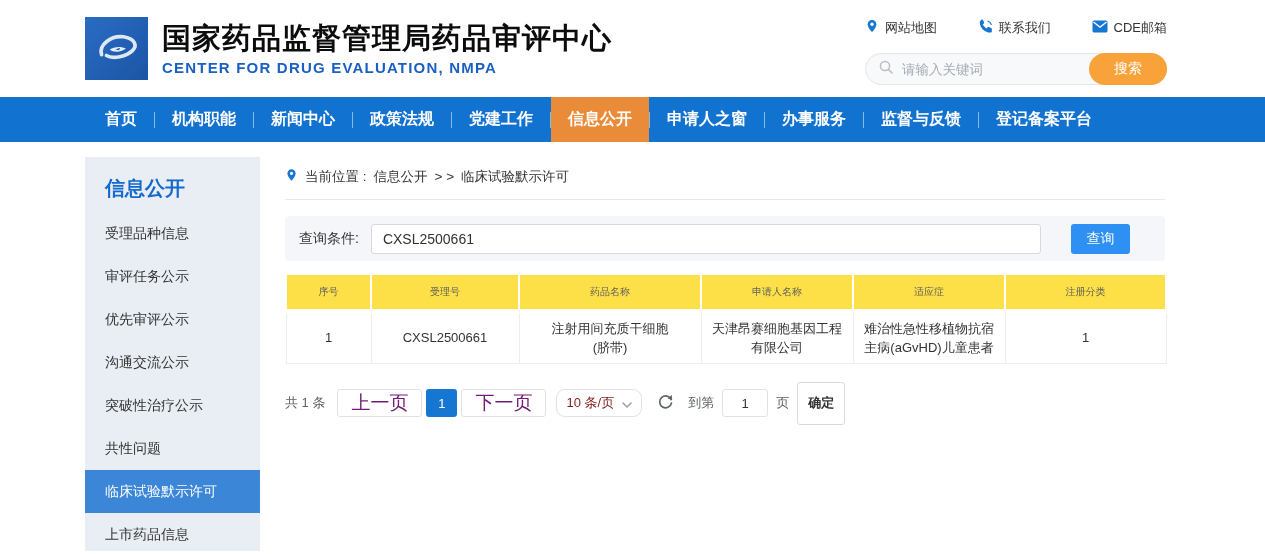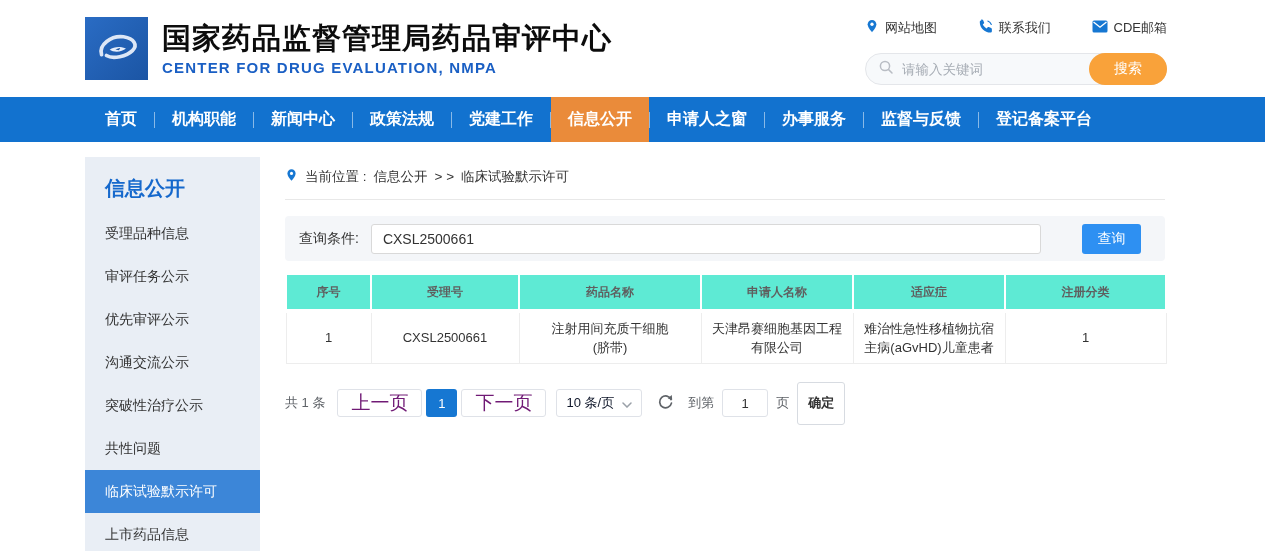--- a/index.html
+++ b/index.html
@@ -47,41 +47,41 @@
 
   .breadcrumb { display:flex; align-items:center; gap:7px; font-size:13.5px; color:#333;
     padding:10px 0 13px 0; border-bottom:1px solid #e8e8e8; }
   .crumb-link { cursor:pointer; }
 
   .query-panel { margin-top:16px; background:#f4f6f9; border-radius:4px; height:45px;
     display:flex; align-items:center; padding:0 12px; }
   .query-label { font-size:14px; color:#333; margin-left:2px; margin-right:12px; white-space:nowrap; }
   .query-input { width:670px; height:30px; border:1px solid #d9d9d9; border-radius:3px;
     padding:0 11px; font-size:14px; color:#333; background:#fff; outline:none; font-family:inherit; }
-  .query-btn { margin-left:41px; width:59px; height:30px; background:#2e90f2; color:#fff;
+  .query-btn { margin-left:30px; width:59px; height:30px; background:#2e90f2; color:#fff;
     border:none; border-radius:3px; font-size:14px; cursor:pointer; font-family:inherit; }
 
   table.results { margin-top:14px; width:880px; border-collapse:collapse; table-layout:fixed; }
-  th { background:#5eead4; height:36px; font-weight:bold; font-size:12px; color:#5f5f5f;
+  th { background:#fde047; height:36px; font-weight:normal; font-size:10px; color:#5f5f5f;
     border:2px solid #fff; border-top:none; border-bottom:4px solid #fff; }
   td { border:1px solid #ededed; height:52px; text-align:center; font-size:13px; color:#333;
     line-height:19px; vertical-align:middle; }
   .cell-inner { display:inline-block; }
   td:nth-child(3) .cell-inner { max-width:122px; }
   td:nth-child(4) .cell-inner { max-width:133px; }
   td:nth-child(5) .cell-inner { max-width:133px; }
 
   .pagination { margin-top:18px; display:flex; align-items:center; font-size:13px; color:#5f6368; }
   .pg-total { margin-right:8px; white-space:nowrap; }
   .pg-btn { height:28px; padding:0 13px; border:1px solid #dfe2e8; background:#fff; border-radius:3px;
     font-size:19px; color:#701a75; margin-left:4px; cursor:default; font-family:inherit; }
   .pg-num { height:28px; min-width:31px; padding:0 6px; border:none; background:#1677d2; color:#fff;
     border-radius:3px; font-size:13px; margin-left:4px; cursor:pointer; font-family:inherit; }
-  .pg-size { height:28px; border:1px solid #dfe2e8; border-radius:3px; margin-left:10px;
-    display:flex; align-items:center; gap:8px; padding:0 9px; color:#0f172a; cursor:pointer; background:#fff; }
+  .pg-size { height:28px; border:1px solid #dfe2e8; border-radius:9px; margin-left:10px;
+    display:flex; align-items:center; gap:8px; padding:0 9px; color:#7f1d1d; cursor:pointer; background:#fff; }
   .pg-refresh { margin-left:15px; border:none; background:transparent; cursor:pointer;
     display:flex; align-items:center; }
   .pg-goto-label { margin-left:14px; }
   .pg-goto-input { width:46px; height:28px; border:1px solid #dfe2e8; border-radius:3px;
     text-align:center; font-size:13px; color:#333; margin:0 8px; outline:none; font-family:inherit; }
   .pg-confirm { height:43px; padding:0 10px; border:1px solid #d7dbe1; background:#fff; border-radius:3px;
     font-size:13px; font-weight:bold; color:#333; margin-left:8px; cursor:pointer; font-family:inherit; }
 </style>
 </head>
 <body>

